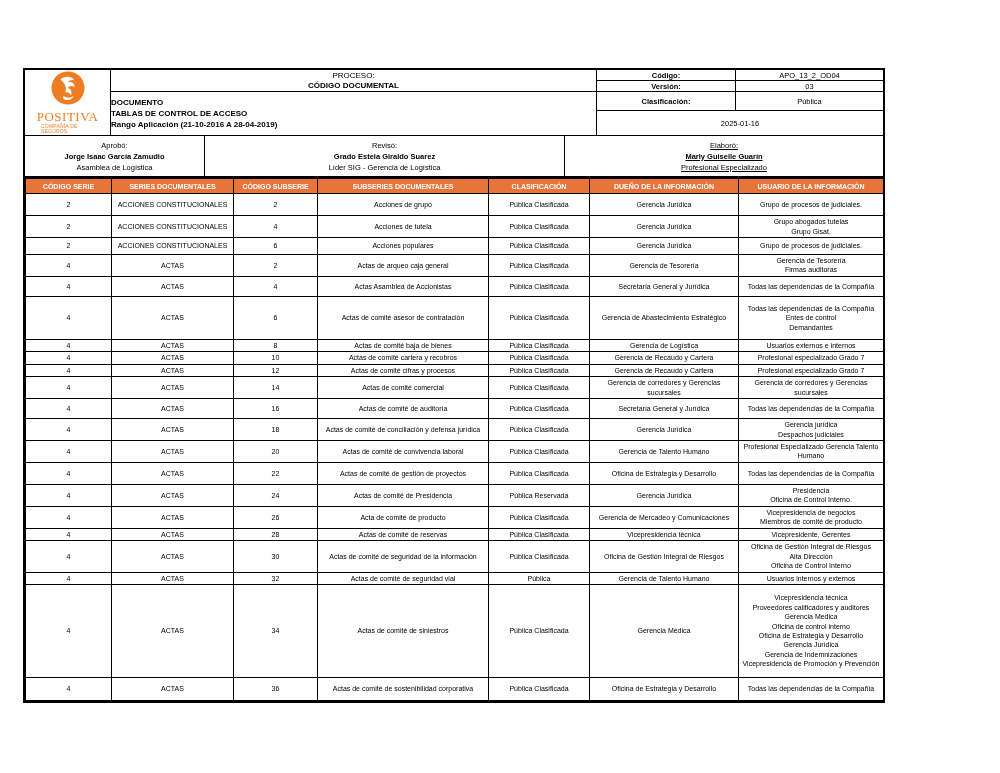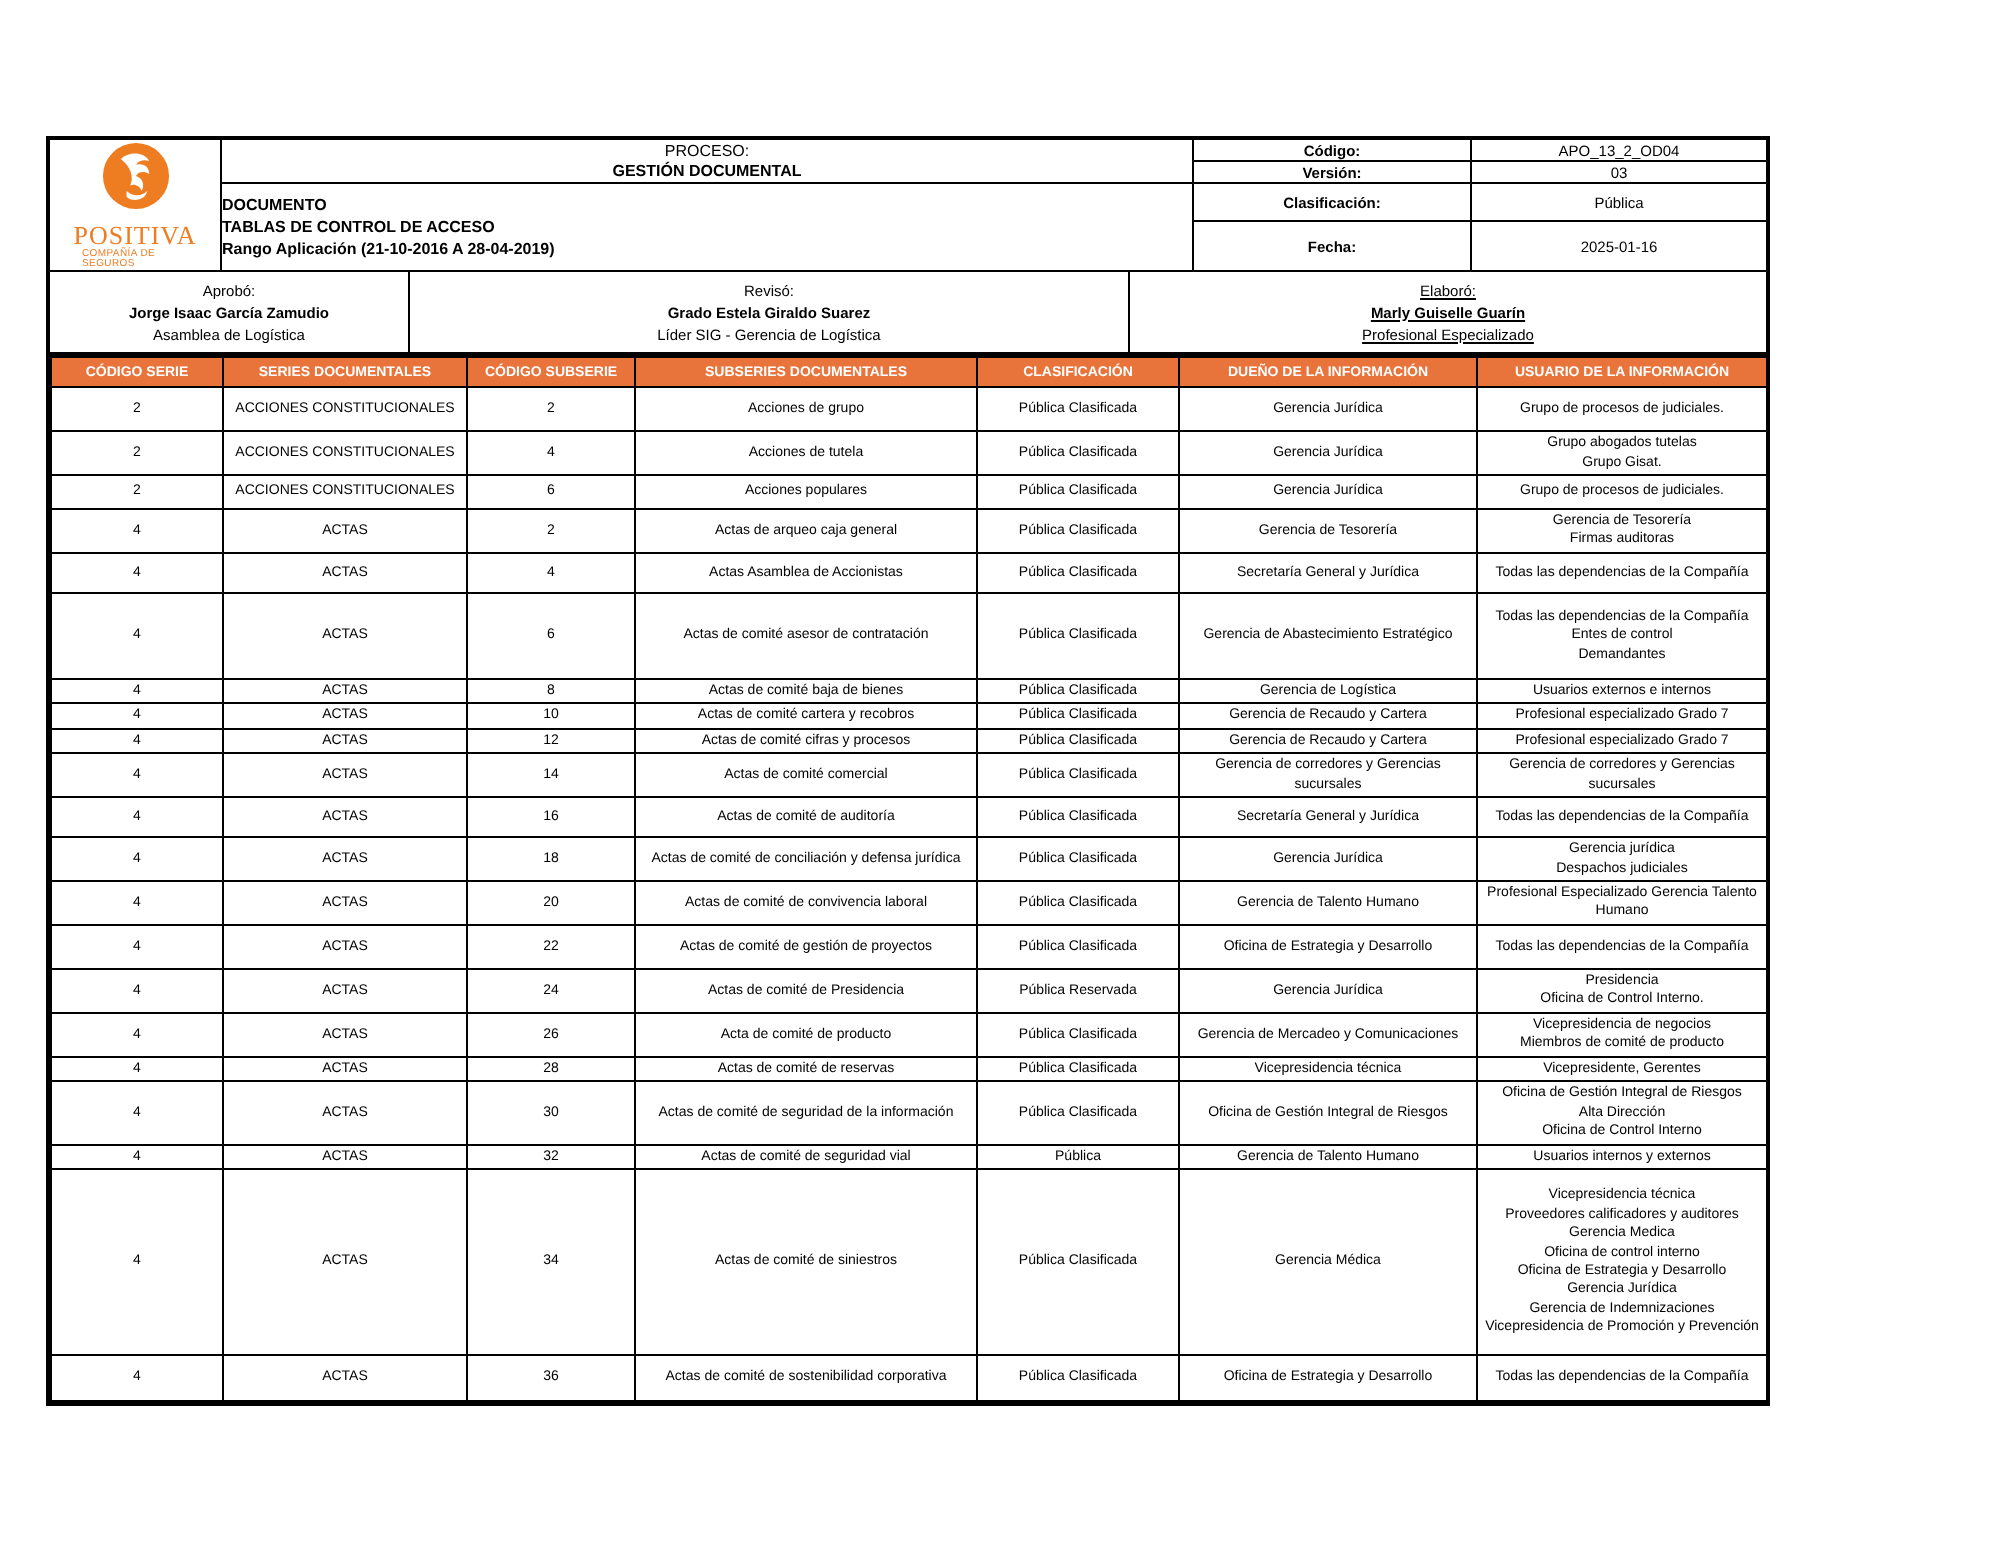--- a/index.html
+++ b/index.html
@@ -64,21 +64,21 @@
           <path fill="#fff" d="M13 26c3 3 8 3 11 0-1 5-8 6-11 3z"></path>
         </svg>
       </span>
       <div class="brand">POSITIVA</div>
       <div class="tagline">COMPAÑÍA DE SEGUROS</div>
     </div>
 
     <div class="center-cell">
       <div class="proc-row">
         <div>PROCESO:</div>
-        <div class="proc-name">GESTIÓN DOCUMENTAL</div>
+        <div class="proc-name">CÓDIGO DOCUMENTAL</div>
       </div>
       <div class="doc-row">
         <div>DOCUMENTO</div>
         <div>TABLAS DE CONTROL DE ACCESO</div>
         <div>Rango Aplicación (21-10-2016 A 28-04-2019)</div>
       </div>
     </div>
 
     <div class="meta-cell">
       <div class="meta-row mh-s">
@@ -87,21 +87,20 @@
       </div>
       <div class="meta-row mh-s">
         <div class="meta-label">Versión:</div>
         <div class="meta-value">03</div>
       </div>
       <div class="meta-row mh-m">
         <div class="meta-label">Clasificación:</div>
         <div class="meta-value">Pública</div>
       </div>
       <div class="meta-row mh-l">
-        <div class="meta-label">Fecha:</div>
         <div class="meta-value">2025-01-16</div>
       </div>
     </div>
   </div>
 
   <div class="sig">
     <div class="sig-cell sig-0">
       <div>Aprobó:</div>
       <div class="sig-name">Jorge Isaac García Zamudio</div>
       <div>Asamblea de Logística</div>

